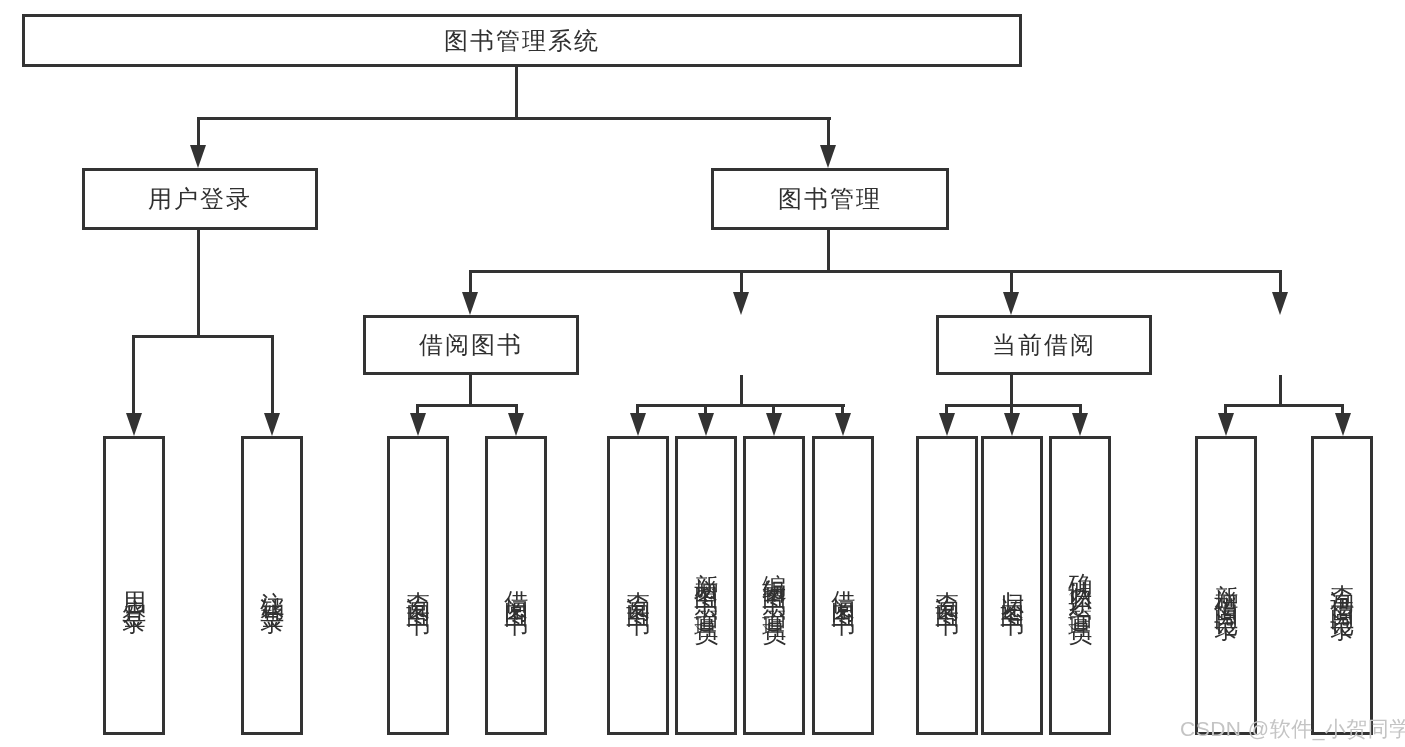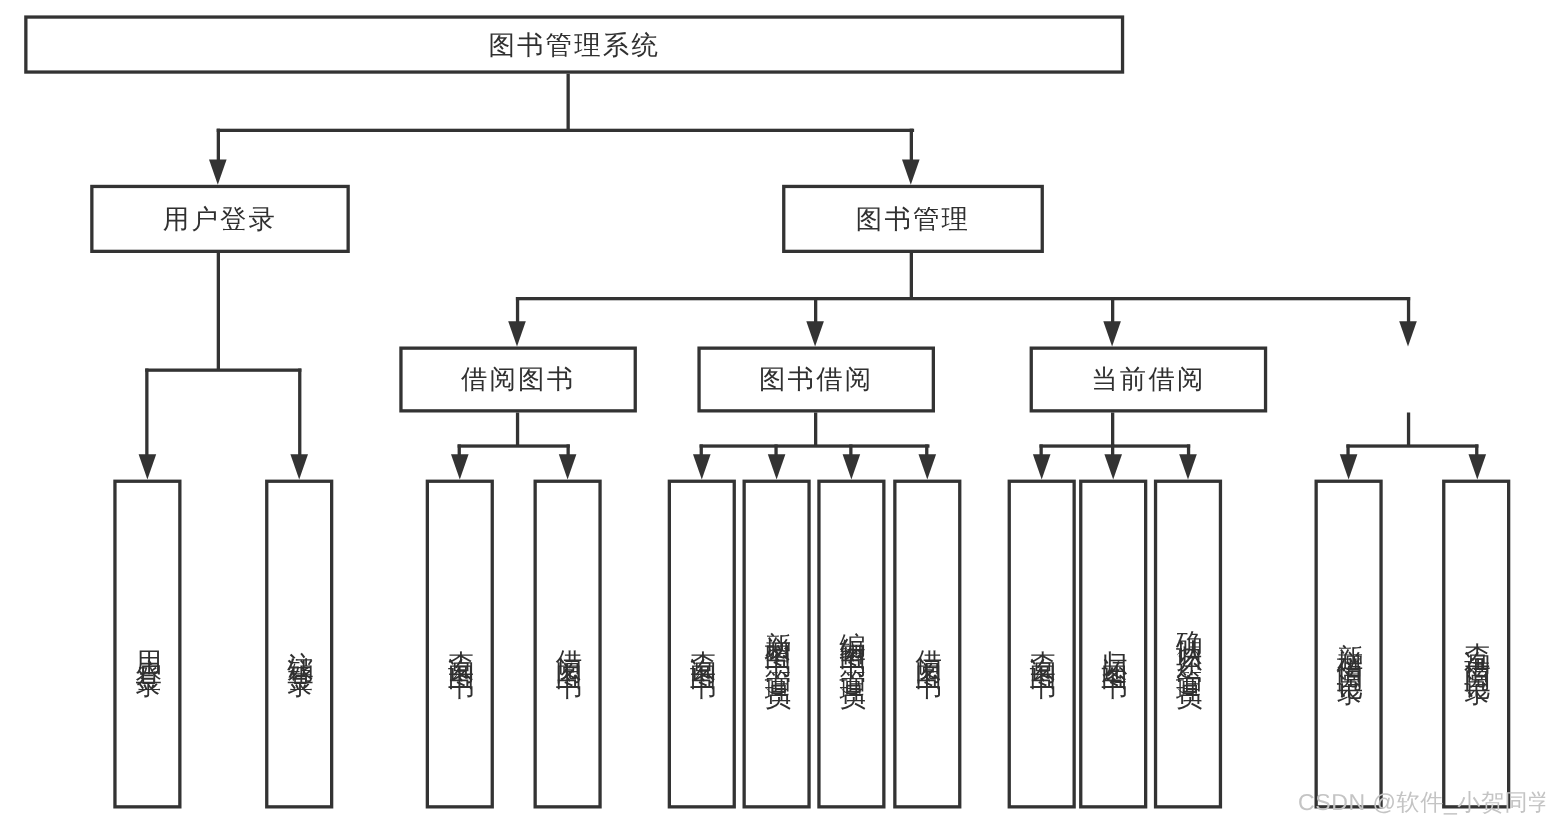--- a/index.html
+++ b/index.html
@@ -62,23 +62,20 @@
 
   <div class="box" style="left:82px;top:168px;width:236px;height:62px;">
     <span>用户登录</span>
   </div>
   <div class="box" style="left:711px;top:168px;width:238px;height:62px;">
     <span>图书管理</span>
   </div>
 
   <div class="box" style="left:363px;top:315px;width:216px;height:60px;">
     <span>借阅图书</span>
-  </div>
-  <div class="box" style="left:634px;top:315px;width:216px;height:60px;">
-    <span>图书借阅</span>
   </div>
   <div class="box" style="left:936px;top:315px;width:216px;height:60px;">
     <span>当前借阅</span>
   </div>
 
   <div class="box leaf" style="left:103px;top:436px;width:62px;height:299px;">
     <span>用户登录</span>
   </div>
   <div class="box leaf" style="left:241px;top:436px;width:62px;height:299px;">
     <span>注销登录</span>

